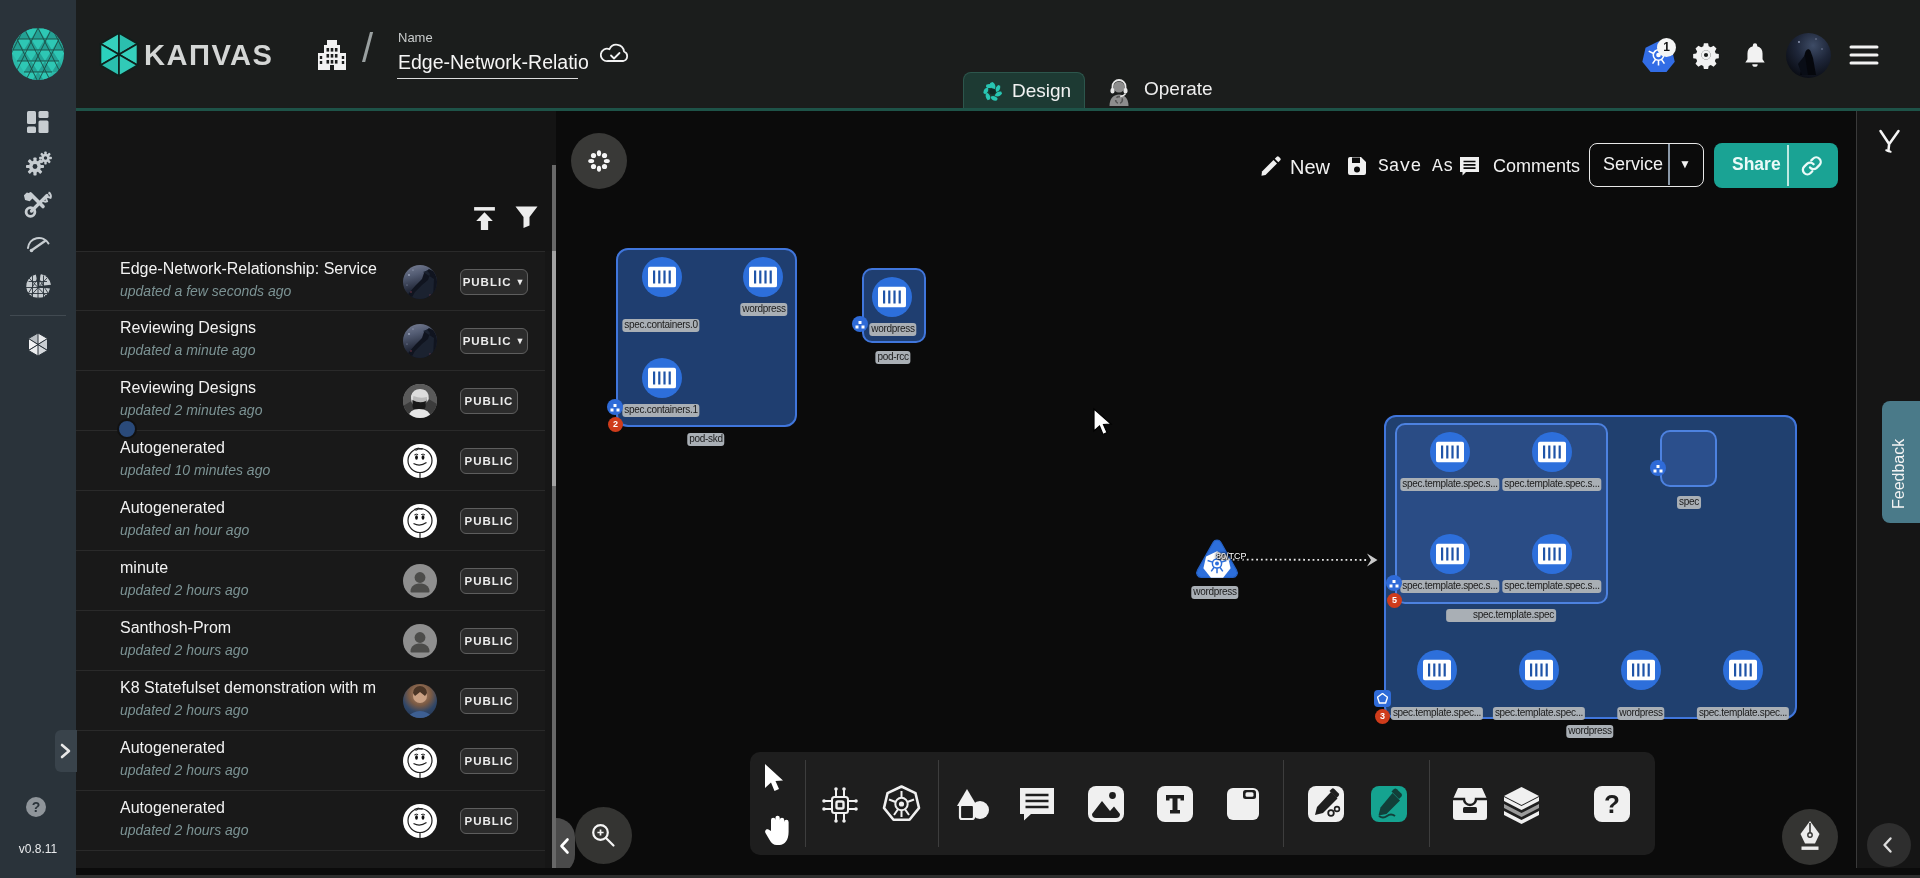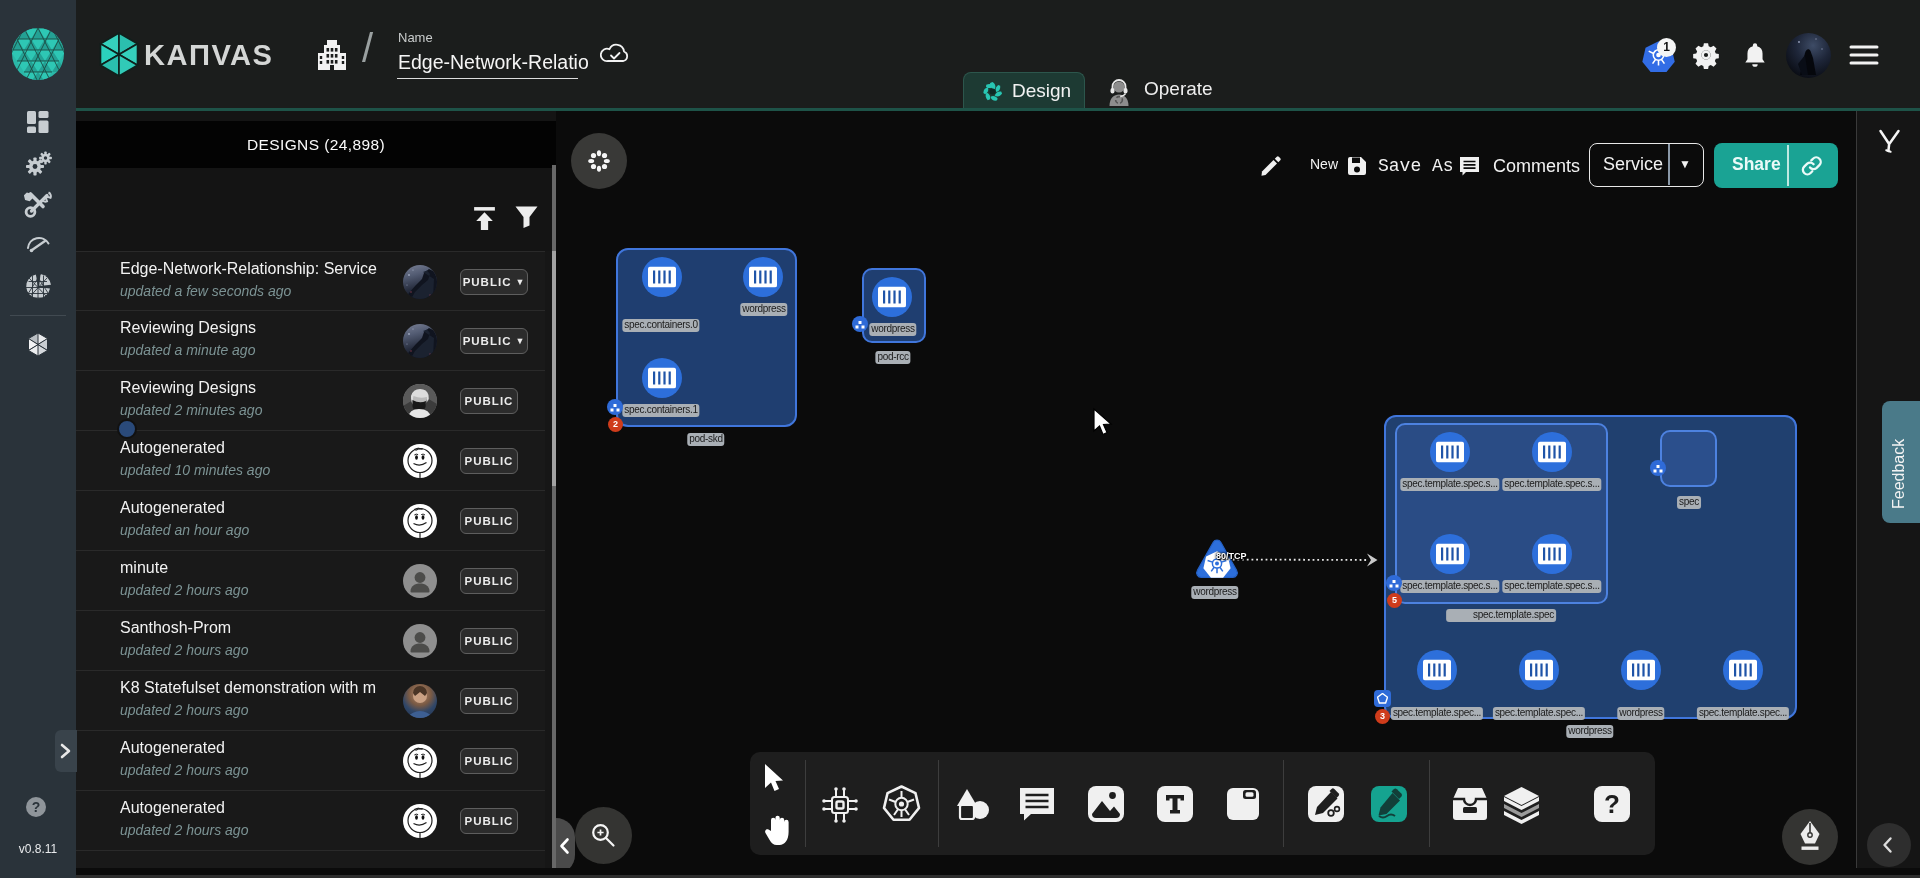--- a/index.html
+++ b/index.html
@@ -286,21 +286,20 @@
     <div class="abs" style="left:55px;top:730px;width:22px;height:42px;background:#39434b;border-radius:6px 0 0 6px;">
       <svg style="position:absolute;left:3px;top:12px;" width="14" height="18" viewBox="0 0 14 18" fill="none" stroke="#e8e8e8" stroke-width="2.6" stroke-linecap="round" stroke-linejoin="round">
           <path d="M4 3 L11 9 L4 15"></path>
         </svg>
     </div>
 
     <div class="abs" style="left:26px;top:797px;width:20px;height:20px;border-radius:50%;background:#8f959a;color:#2a333a;font-weight:bold;font-size:14px;text-align:center;line-height:20px;">?</div>
     <div class="abs" style="left:0;top:842px;width:76px;text-align:center;color:#e8eaec;font-size:12px;">v0.8.11</div>
   </div>
   <div class="abs" id="panel">
-    <div class="abs" style="left:0;top:10px;width:480px;height:47px;background:#030303;color:#fafafa;font-size:15.5px;text-align:center;line-height:47px;letter-spacing:0.4px;">DESIGNS (24,898)</div>
 
 
     <svg class="abs" style="left:395px;top:94px;" width="27" height="27" viewBox="0 0 26 26" fill="#ececec">
       <rect x="3" y="2" width="20" height="3.4"></rect>
       <polygon points="13,7 21,15.5 16.5,15.5 16.5,24 9.5,24 9.5,15.5 5,15.5"></polygon>
     </svg>
 
     <svg class="abs" style="left:438px;top:94px;" width="25" height="24" viewBox="0 0 25 24" fill="#ececec">
       <path d="M1.5 1.5 H23.5 L15.5 12 V20.5 L9.5 23 V12 Z"></path>
     </svg>
@@ -452,21 +451,21 @@
           <ellipse cx="16.5" cy="5.5" rx="2.6" ry="2.6"></ellipse>
         <ellipse cx="5.5" cy="16.5" rx="2.6" ry="2.6"></ellipse>
           <ellipse cx="16.5" cy="16.5" rx="2.6" ry="2.6"></ellipse>
       </svg>
     </div>
 
     <svg class="abs" style="left:703px;top:44px;" width="23" height="23" viewBox="0 0 23 23" fill="#f0f0f0">
       <path d="M3 16.5 L14.5 5 L18 8.5 L6.5 20 L2.5 20.8 Z"></path>
         <path d="M15.8 3.7 L17.8 1.7 a1.4 1.4 0 0 1 2 0 l1.5 1.5 a1.4 1.4 0 0 1 0 2 L19.3 7.2 Z"></path>
     </svg>
-    <div class="abs" style="left:734px;top:45px;color:#f2f2f2;font-size:14px;margin-left:20px;">New</div>
+    <div class="abs" style="left:734px;top:45px;color:#f2f2f2;font-size:20px;">New</div>
     <svg class="abs" style="left:790px;top:44px;" width="22" height="22" viewBox="0 0 22 22" fill="#f0f0f0">
       <path d="M2 4 a2 2 0 0 1 2-2 H15 L20 7 V18 a2 2 0 0 1-2 2 H4 a2 2 0 0 1-2-2 Z M6 2.5 H14 V8 H6 Z" fill-rule="evenodd"></path>
       <rect x="10.5" y="3.6" width="2.6" height="3" fill="#0b0b0b"></rect>
         <circle cx="11" cy="14.5" r="3" fill="#0b0b0b"></circle>
     </svg>
     <div class="abs" style="left:822px;top:45px;color:#f2f2f2;font-size:18px;font-family:Liberation Mono, monospace;">Save As</div>
     <svg class="abs" style="left:902px;top:44px;" width="23" height="23" viewBox="0 0 23 23" fill="#f0f0f0">
       <path d="M2 2 H21 V17 H8 L4.5 20.5 V17 H2 Z"></path>
       <g stroke="#0b0b0b" stroke-width="1.7">
           <path d="M5.5 6.5 H17.5 M5.5 9.8 H17.5 M5.5 13.1 H17.5"></path>
@@ -560,21 +559,21 @@
           <circle cx="0" cy="0" r="4.6"></circle>
           <path d="M0 -4.6 V-9.8 M0 4.6 V9.8 M-4.4 -1.4 L-9.4 -3 M4.4 -1.4 L9.4 -3 M-2.9 3.7 L-5.8 7.9 M2.9 3.7 L5.8 7.9"></path>
         </g>
         <circle cx="0" cy="0" r="2" fill="#2d6fdb"></circle>
       </g>
     </svg>
     <svg class="abs" style="left:670px;top:441px;" width="158" height="16" viewBox="0 0 158 16">
       <line x1="2" y1="7.5" x2="141" y2="8" stroke="#e8e8e8" stroke-width="1.8" stroke-dasharray="1.8 2.9"></line>
       <path d="M141 1.5 L151.5 8 L141 14.5 L145 8 Z" fill="#c9c9c9"></path>
     </svg>
-    <div class="abs" style="left:660px;top:440px;color:#fff;font-size:9px;font-weight:bold;text-shadow:0 0 3px #000,0 0 2px #000,1px 1px 1px #000;z-index:4;">80/TCP</div>
+    <div class="abs" style="left:660px;top:440px;color:#fff;font-size:9px;font-weight:normal;text-shadow:0 0 3px #000,0 0 2px #000,1px 1px 1px #000;z-index:4;">80/TCP</div>
     <div class="nodelabel" style="left:659px;top:475px;">wordpress</div>
 
     <div class="cluster" style="left:828px;top:304px;width:413px;height:304px;background:#20406f;"></div>
     <div class="cluster" style="left:839px;top:312px;width:213px;height:181px;background:#2a4c85;border-color:#4d82e0;border-radius:10px;"></div>
     <div class="knode" style="left:874px;top:321px;">
         <svg width="28" height="21" viewBox="0 0 28 21">
           <rect width="28" height="21" rx="2.5" fill="#fff"></rect>
           <g fill="#1f54a8">
             <rect x="5" y="4" width="2.2" height="13"></rect>
             <rect x="10.2" y="4" width="2.2" height="13"></rect>

